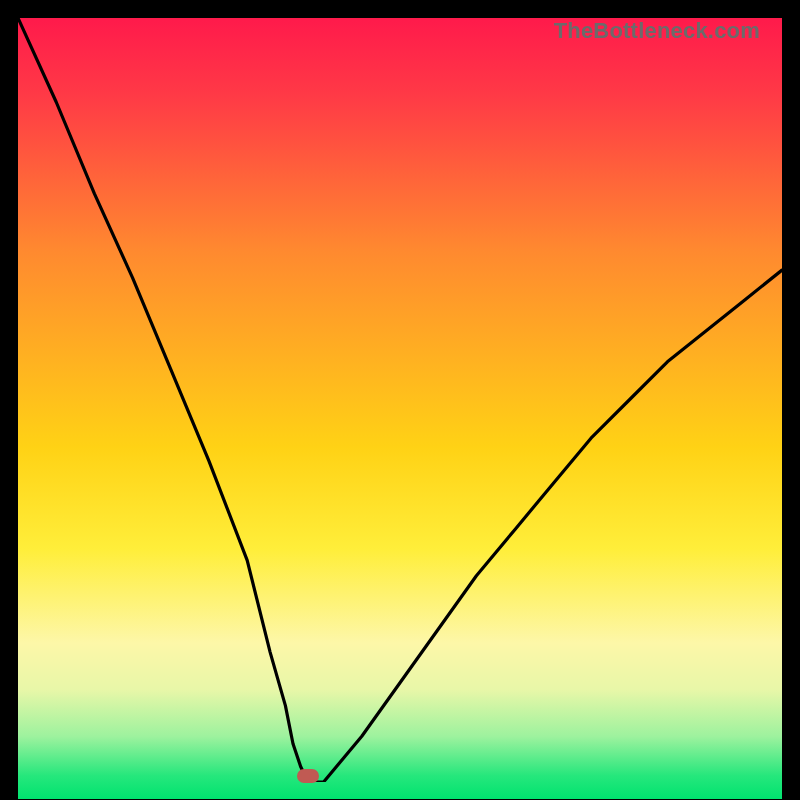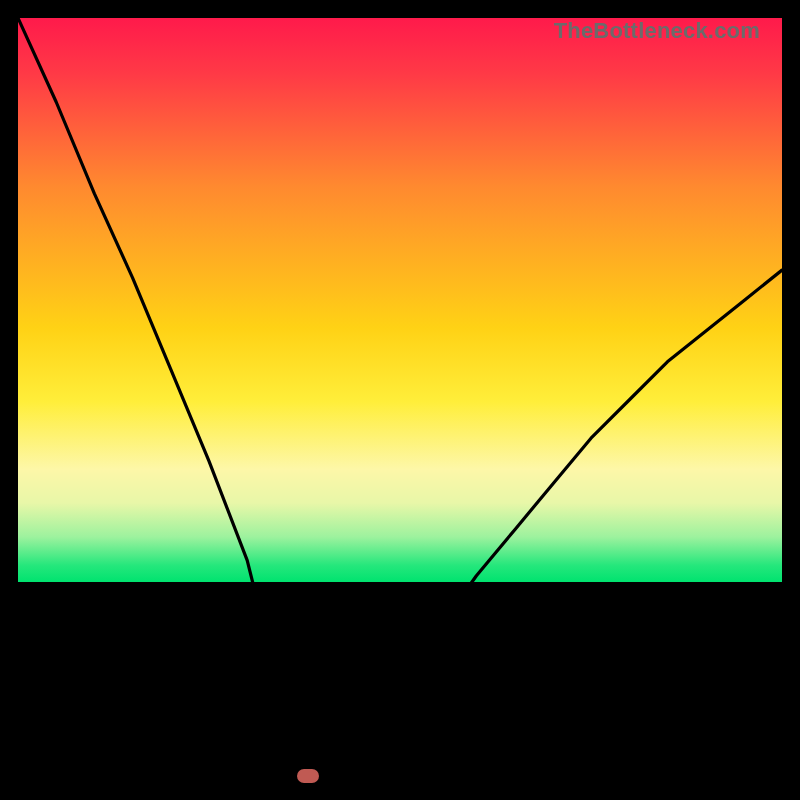--- a/index.html
+++ b/index.html
@@ -9,21 +9,21 @@
     height: 800px;
     background: #000;
     font-family: Arial, Helvetica, sans-serif;
     overflow: hidden;
   }
   .frame {
     position: absolute;
     left: 18px;
     top: 18px;
     width: 764px;
-    height: 564px;
+    height: 781px;
     background: linear-gradient(to bottom,
       #ff1a4b 0%,
       #ff3a46 10%,
       #ff8a2f 30%,
       #ffd215 55%,
       #ffee3a 68%,
       #fdf7a8 80%,
       #e8f7a8 86%,
       #9df29e 92%,
       #26e77c 97%,

